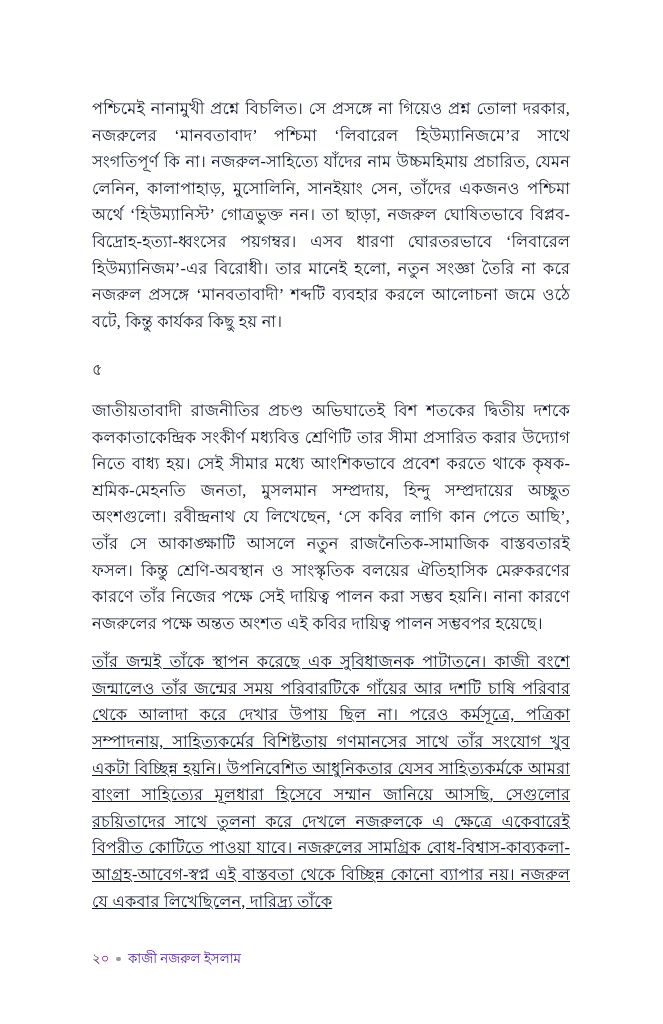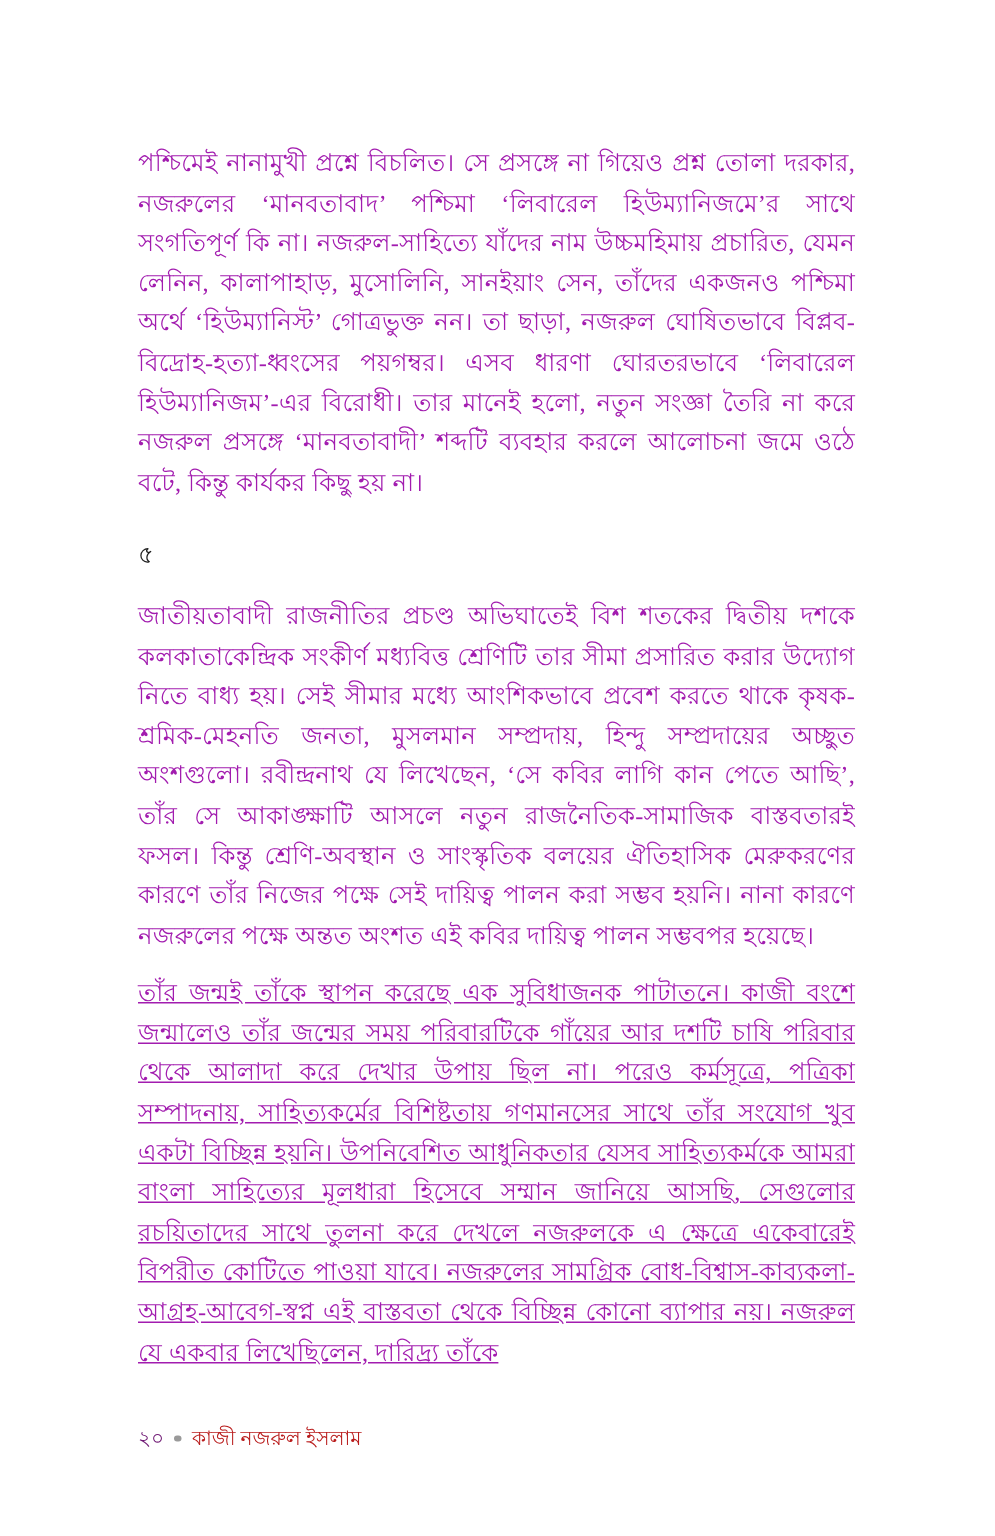--- a/index.html
+++ b/index.html
@@ -28,21 +28,21 @@
     top: 96px;
     width: 478px;
   }
 
   .body-paragraph {
     margin: 0;
     text-align: justify;
     text-justify: inter-word;
     font-size: 16.2px;
     line-height: 26.6px;
-    color: #a21caf;
+    color: #0f172a;
     letter-spacing: 0.01em;
     word-spacing: 0.02em;
     hyphens: none;
   }
 
   
   .body-paragraph + .body-paragraph {
     margin-top: 12px;
     text-decoration: underline;
   }
@@ -85,21 +85,21 @@
   .footer-separator {
     display: inline-block;
     width: 4.5px;
     height: 4.5px;
     border-radius: 50%;
     background: #9a9a9a;
     flex: 0 0 auto;
   }
 
   .footer-title {
-    color: #b91c1c;
+    color: #4c1d95;
   }
 </style>
 </head>
 <body>
 
 <div class="page">
 
   <div class="text-column">
 
     <p class="body-paragraph">পশ্চিমেই নানামুখী প্রশ্নে বিচলিত। সে প্রসঙ্গে না গিয়েও প্রশ্ন তোলা দরকার, নজরুলের ‘মানবতাবাদ’ পশ্চিমা ‘লিবারেল হিউম্যানিজমে’র সাথে সংগতিপূর্ণ কি না। নজরুল-সাহিত্যে যাঁদের নাম উচ্চমহিমায় প্রচারিত, যেমন লেনিন, কালাপাহাড়, মুসোলিনি, সানইয়াং সেন, তাঁদের একজনও পশ্চিমা অর্থে ‘হিউম্যানিস্ট’ গোত্রভুক্ত নন। তা ছাড়া, নজরুল ঘোষিতভাবে বিপ্লব-বিদ্রোহ-হত্যা-ধ্বংসের পয়গম্বর। এসব ধারণা ঘোরতরভাবে ‘লিবারেল হিউম্যানিজম’-এর বিরোধী। তার মানেই হলো, নতুন সংজ্ঞা তৈরি না করে নজরুল প্রসঙ্গে ‘মানবতাবাদী’ শব্দটি ব্যবহার করলে আলোচনা জমে ওঠে বটে, কিন্তু কার্যকর কিছু হয় না।</p>

